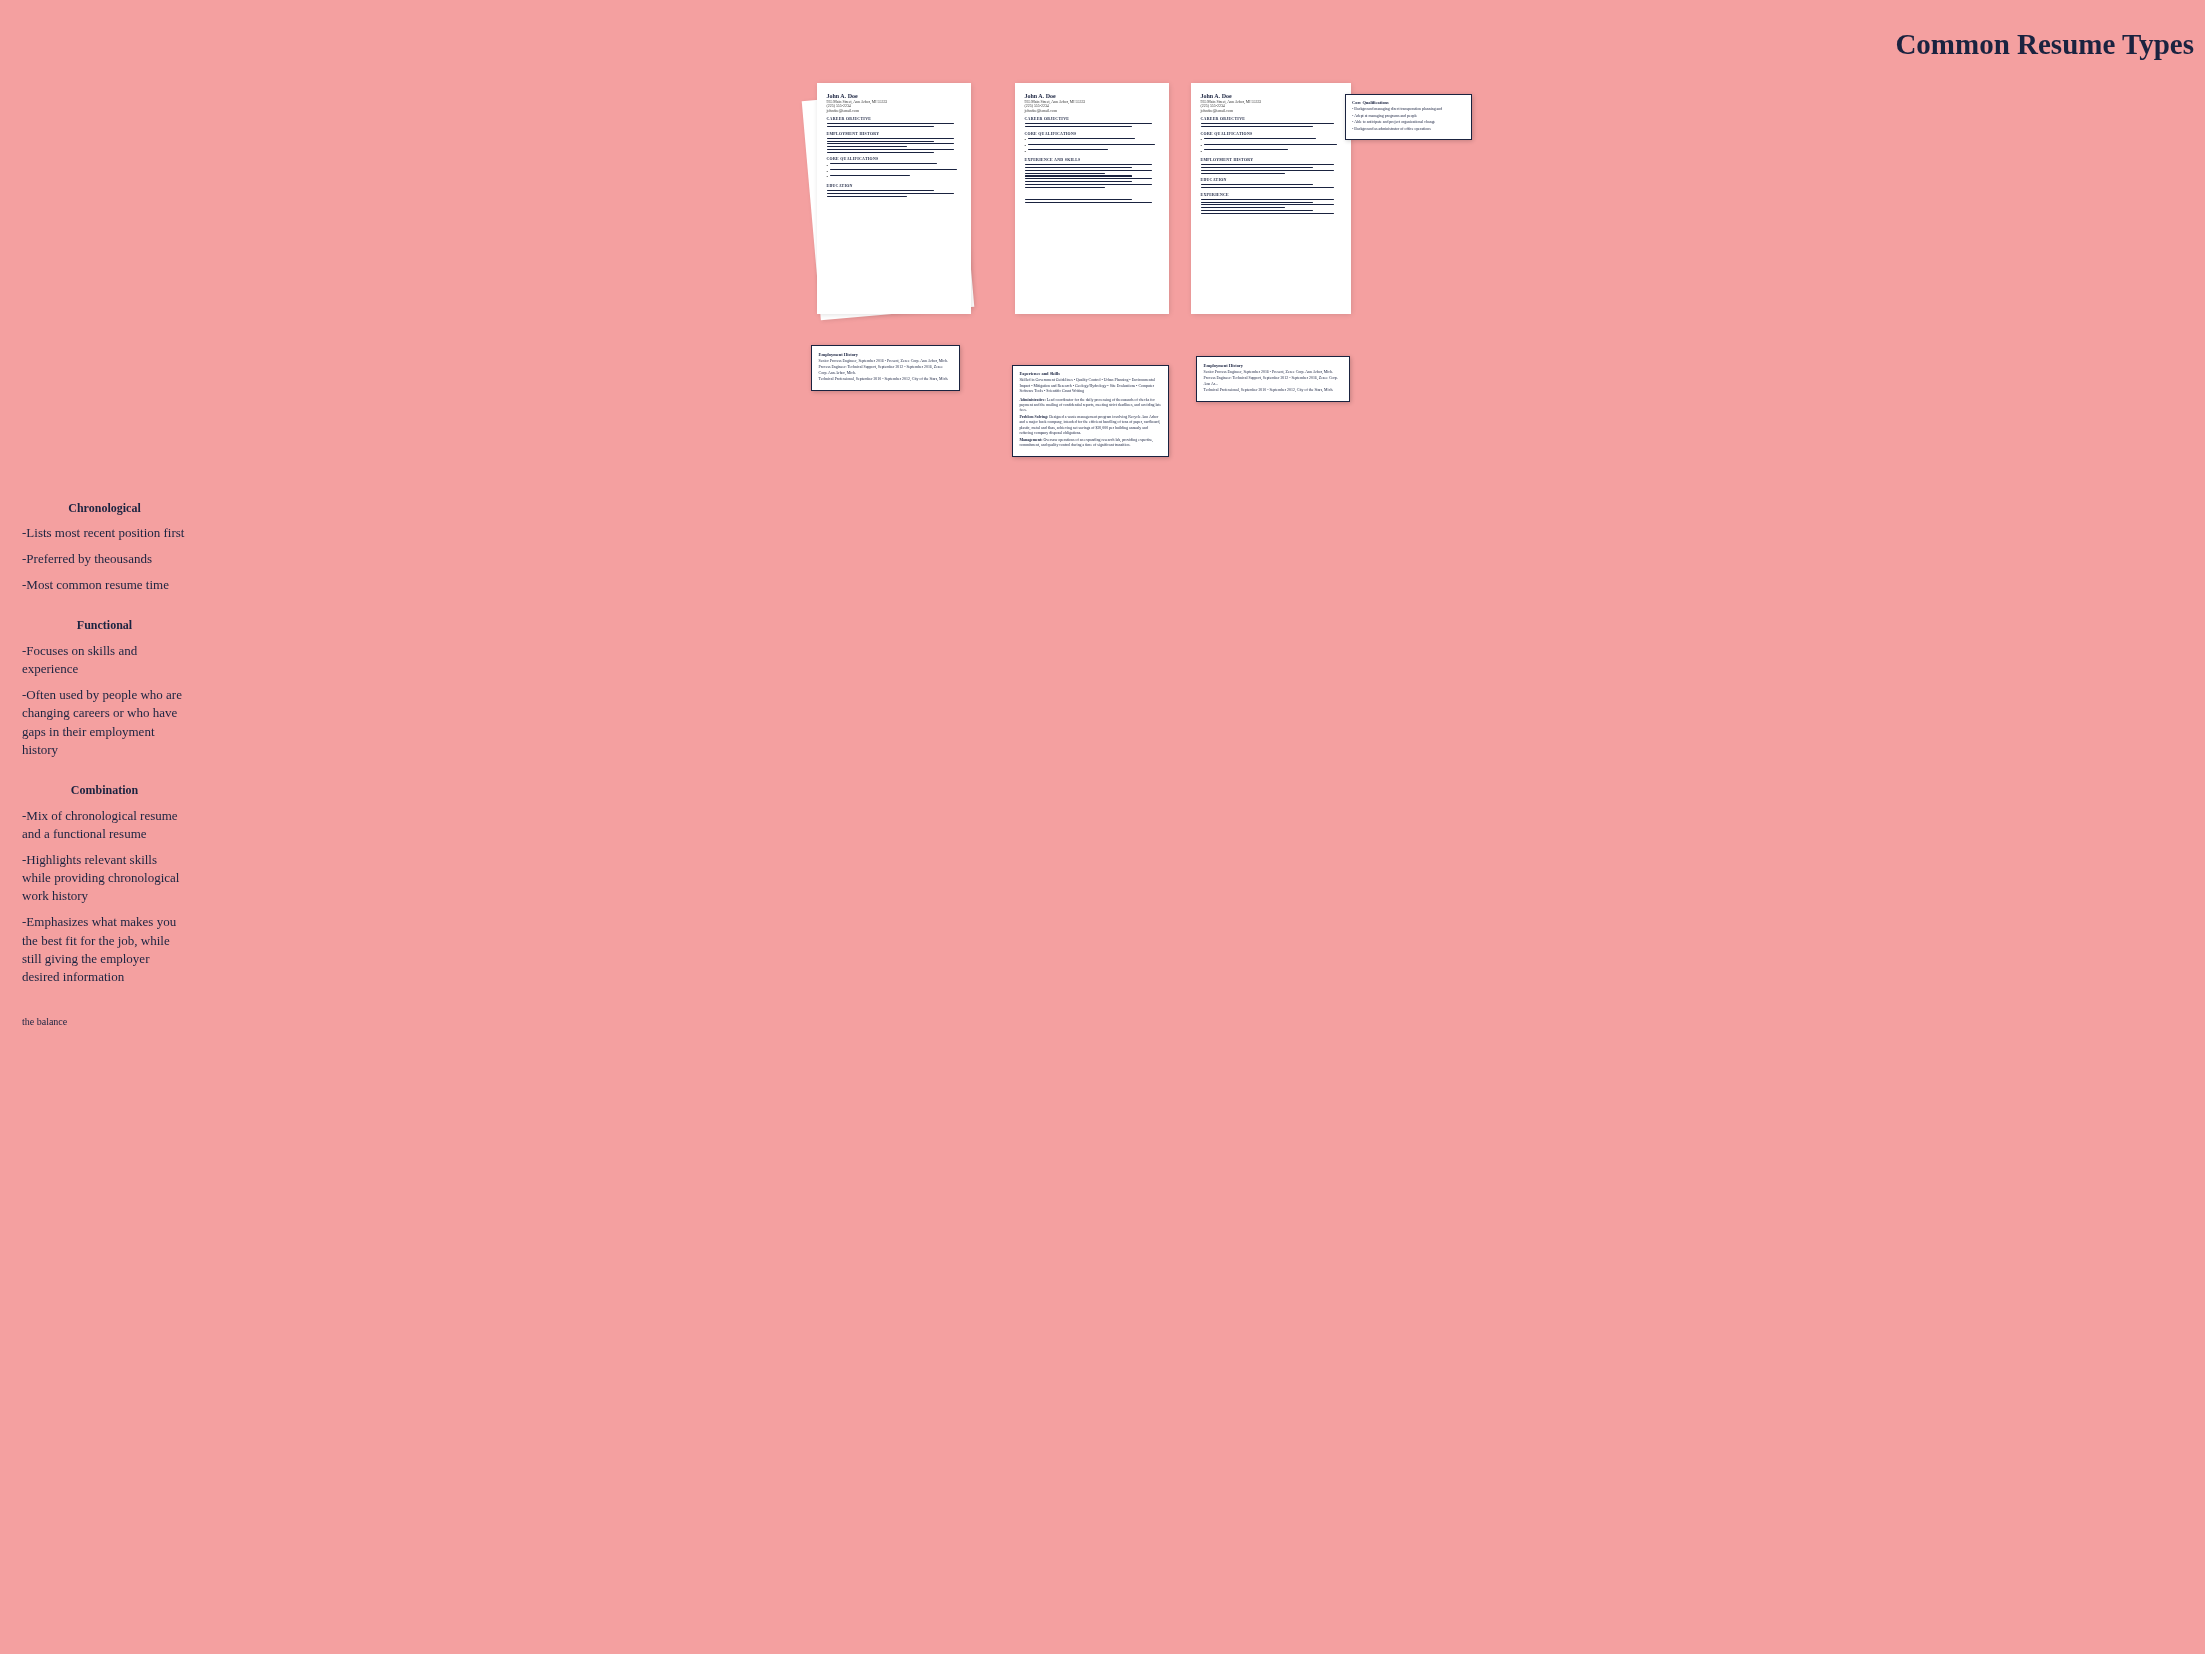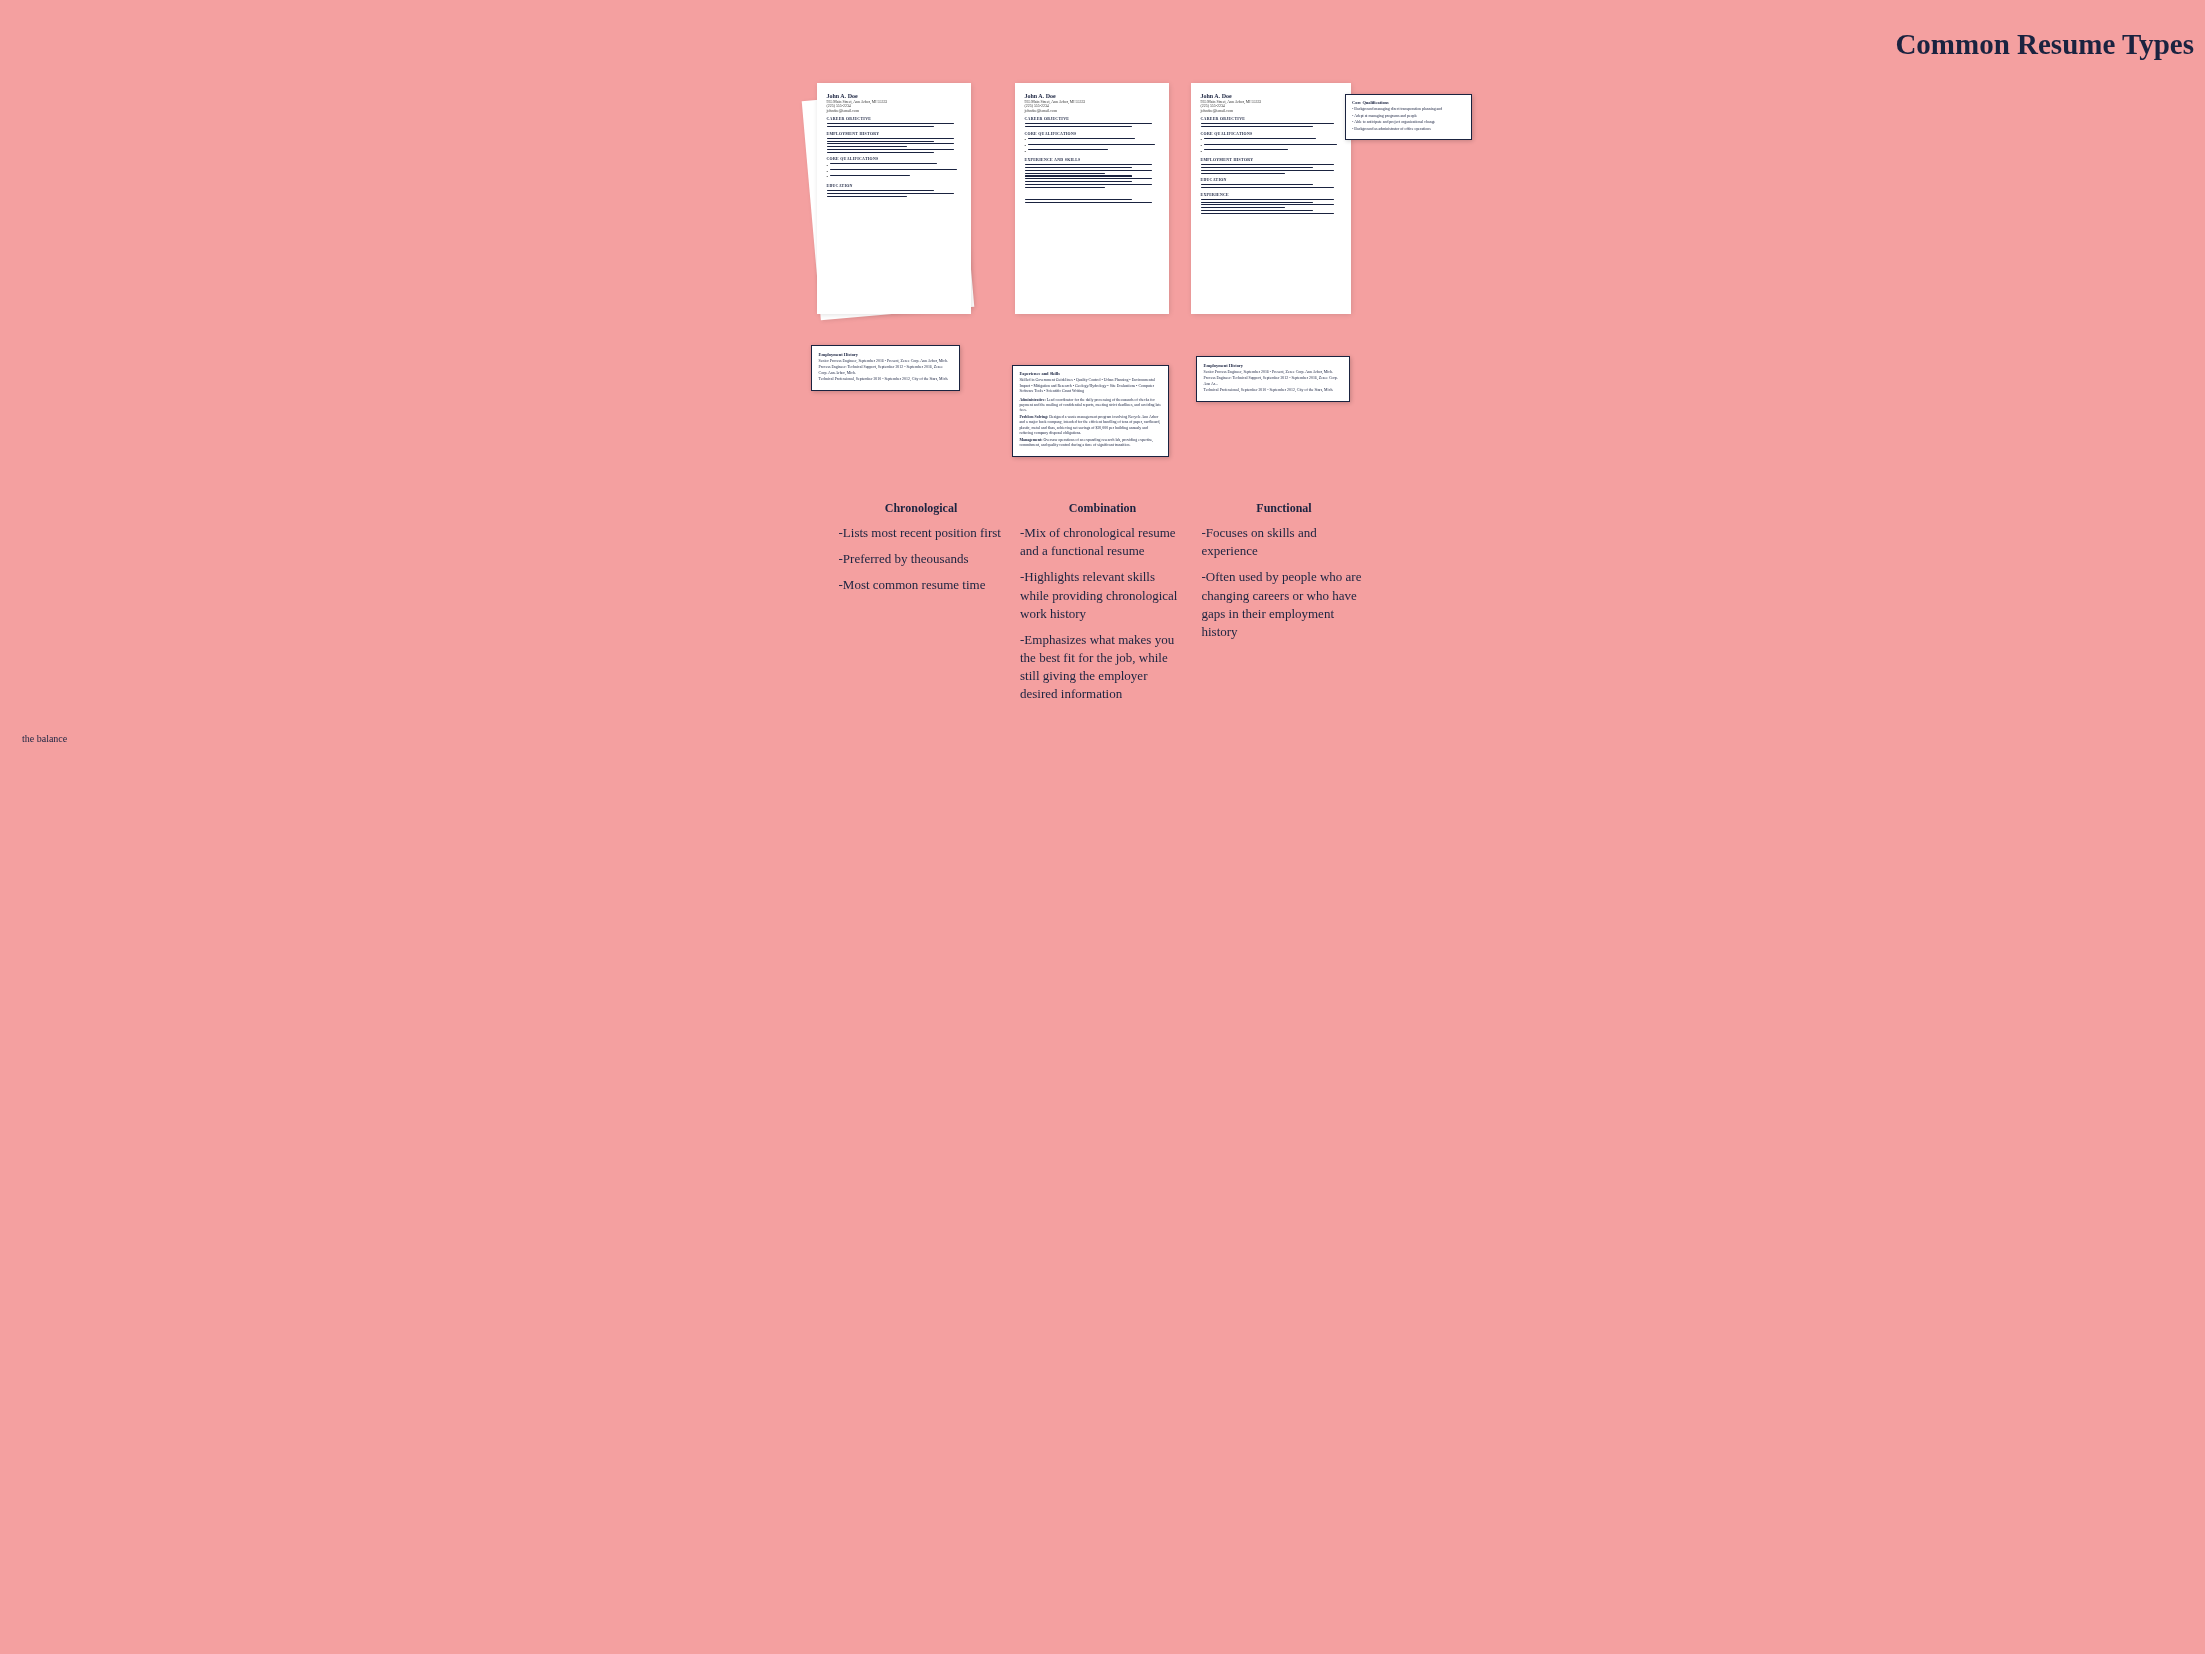--- a/index.html
+++ b/index.html
@@ -298,38 +298,38 @@
     <div class="callout-box" style="position:absolute; bottom:-33px; left:5.5px; width:154px; z-index:20;">
       <div class="callout-box-title">Employment History</div>
       <p>Senior Process Engineer, September 2016 - Present, Zezee Corp. Ann Arbor, Mich.</p>
       <p>Process Engineer: Technical Support, September 2012 - September 2016, Zezee Corp. Ann Ar...</p>
       <p>Technical Professional, September 2010 - September 2012, City of the Stars, Mich.</p>
     </div>
   </div>
 
 </div>
 
-<div class="descriptions-row" style="margin-top: 121px;">
+<div class="descriptions-row" style="margin-top: 121px; flex-direction: column;">
 
   <div class="desc-col">
     <div class="desc-title">Chronological</div>
     <div class="desc-item">-Lists most recent position first</div>
     <div class="desc-item">-Preferred by theousands</div>
     <div class="desc-item">-Most common resume time</div>
   </div>
 
   <div class="desc-col">
+    <div class="desc-title">Functional</div>
+    <div class="desc-item">-Focuses on skills and experience</div>
+    <div class="desc-item">-Often used by people who are changing careers or who have gaps in their employment history</div>
+  </div>
+
+  <div class="desc-col">
     <div class="desc-title">Combination</div>
     <div class="desc-item">-Mix of chronological resume and a functional resume</div>
     <div class="desc-item">-Highlights relevant skills while providing chronological work history</div>
     <div class="desc-item">-Emphasizes what makes you the best fit for the job, while still giving the employer desired information</div>
   </div>
 
-  <div class="desc-col">
-    <div class="desc-title">Functional</div>
-    <div class="desc-item">-Focuses on skills and experience</div>
-    <div class="desc-item">-Often used by people who are changing careers or who have gaps in their employment history</div>
-  </div>
-
 </div>
 
 <div class="brand">the balance</div>
 
 
 </body></html>

